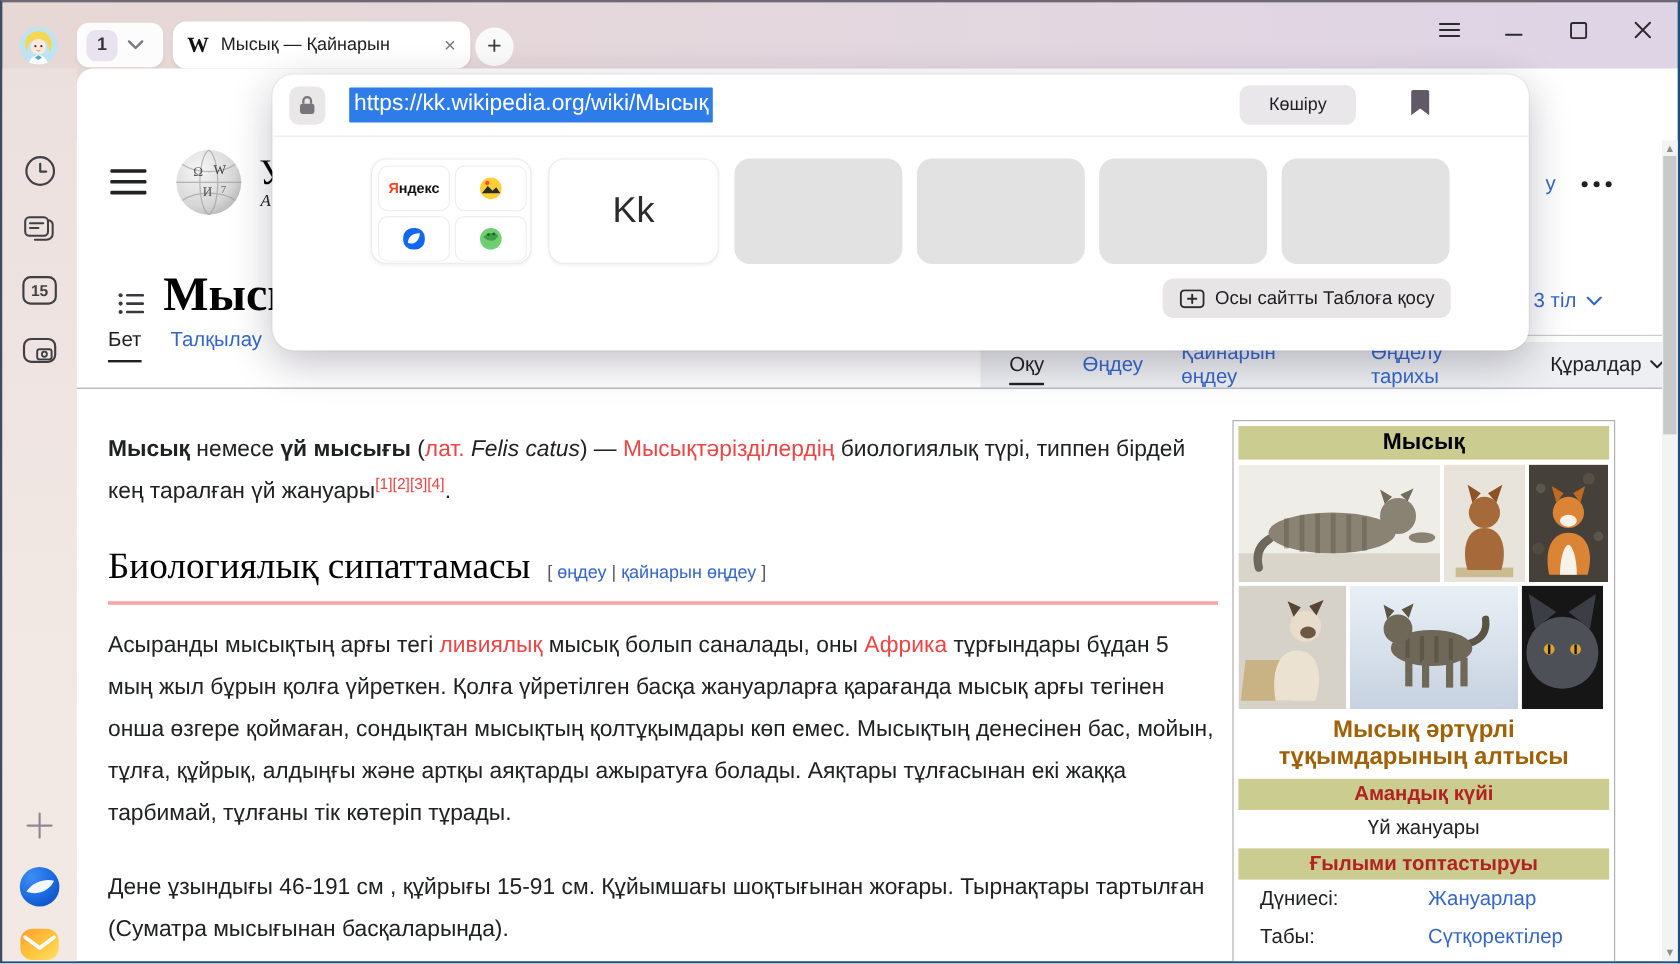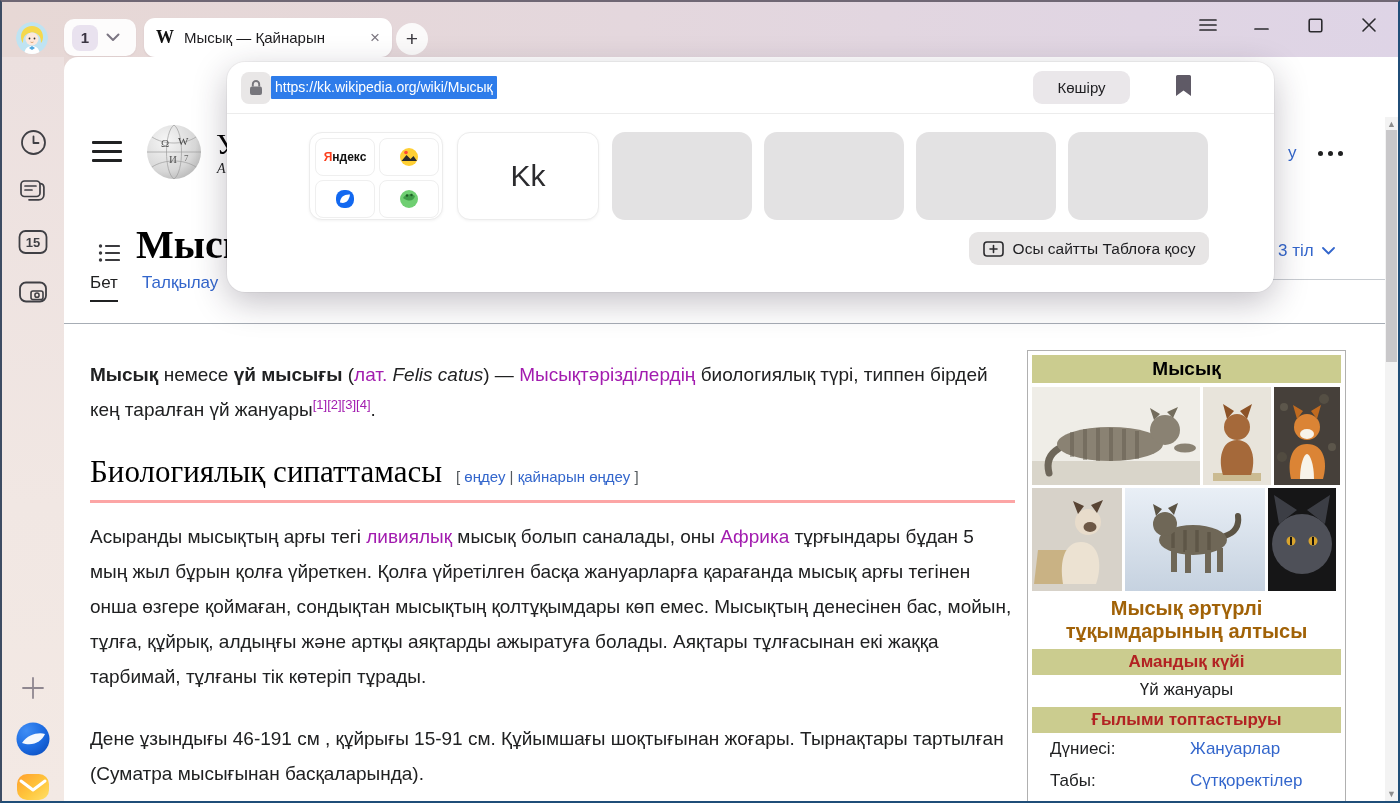--- a/index.html
+++ b/index.html
@@ -67,21 +67,21 @@
   .tabs-right .t.active::after { content:""; position:absolute; left:0; right:0; bottom:-7px; height:2px; background:#202122; }
   .tabs-right .t.tools { color:#202122; display:flex; align-items:center; gap:7px; }
 
   
   .article { position:absolute; left:26px; top:240px; width:925px; font-size:19px; line-height:35px; color:#202122; }
   .article p { margin:0 0 27px; }
   .article h2 { font-family:"Liberation Serif",serif; font-weight:400; font-size:31px; color:#000;
     border-bottom:3px solid #fca5a5; padding-bottom:6px; margin:6px 0 16px; }
   .editsection { font-family:"Liberation Sans",sans-serif; font-size:15px; color:#54595d; margin-left:14px; }
   .editsection .el { color:#3366cc; }
-  .wlink { color:#a21caf; }
+  .wlink { color:#ef4444; }
   sup.wlink { font-size:13px; line-height:0; }
 
   
   .infobox { position:absolute; left:963px; top:233px; width:319px; background:#fff; border:1px solid #b0b0b0; padding:4px; font-size:16px; }
   .ib-title { background:#cbcc8f; text-align:center; font-weight:700; font-size:19px; color:#000; padding:3px 0; }
   .ib-grid { margin-top:4px; }
   .ib-row { display:flex; gap:3px; margin-bottom:3px; }
   .ib-cell { position:relative; overflow:hidden; }
   .ib-cell svg { display:block; width:100%; height:100%; }
   .ib-caption { text-align:center; font-size:20px; padding:3px 0 6px; color:#a16207;font-weight:bold; }
@@ -95,21 +95,21 @@
   .scrollbar { position:absolute; left:1383px; top:115px; width:13px; height:684px; background:#f3f3f3; z-index:3; }
   .scroll-thumb { position:absolute; left:1px; top:13px; width:11px; height:232px; background:#c9c8ca; }
   .arr { position:absolute; left:0; width:13px; text-align:center; font-size:9px; color:#8e8e8e; }
 
   
   .popup { position:absolute; left:225px; top:60px; width:1047px; height:230px; background:#fff; border-radius:18px;
     box-shadow:0 10px 34px rgba(40,30,50,.28), 0 0 0 1px rgba(0,0,0,.04); z-index:10; }
   .addr-row { position:absolute; left:0; top:0; width:100%; height:52px; border-bottom:1px solid #ececec;
     display:flex; align-items:center; padding:0 14px; }
   .lockbox { width:30px; height:32px; background:#e9e7e7; border-radius:8px; display:flex; align-items:center; justify-content:center; }
-  .urlsel { margin-left:0; background:#2e7cea; color:#fff; font-size:14px; padding:3px 4px 4px; border-radius:1px; }
+  .urlsel { margin-left:20px; background:#2e7cea; color:#fff; font-size:19px; padding:3px 4px 4px; border-radius:1px; }
   .copybtn { position:absolute; right:144px; top:9px; width:97px; height:33px; background:#eae7ea; border-radius:9px;
     display:flex; align-items:center; justify-content:center; font-size:15px; color:#1f1f22; }
   .bkm { position:absolute; right:82px; top:12px; }
   .tiles { position:absolute; left:0; top:70px; width:100%; height:90px; }
   .tile { position:absolute; top:0; height:88px; border-radius:13px; }
   .tile.framed { background:#fff; border:1px solid #ececec; box-shadow:0 1px 3px rgba(0,0,0,.05); }
   .tile.blank { background:#e3e2e3; }
   .minigrid { display:grid; grid-template-columns:60px 60px; grid-template-rows:38px 38px; gap:4px; padding:5px; }
   .mini { border:1px solid #efefef; border-radius:8px; display:flex; align-items:center; justify-content:center; background:#fff; }
   .ylogo { font-size:12px; font-weight:700; color:#111; }
@@ -316,20 +316,32 @@
       <span>3 тіл</span>
       <svg width="13" height="8" viewBox="0 0 13 8">
           <path d="M1 1l5.5 5.5L12 1" stroke="#3366cc" stroke-width="1.8" fill="none" stroke-linecap="round" stroke-linejoin="round"></path>
         </svg>
     </div>
     <div class="hdr-line"></div>
 
     <span class="tab-left active" style="left:26px;">Бет</span>
     <span class="tab-left link" style="left:78px;">Талқылау</span>
 
+    <div class="tabs-right">
+      <span class="t active">Оқу</span>
+      <span class="t">Өңдеу</span>
+      <span class="t">Қайнарын өңдеу</span>
+      <span class="t">Өңделу тарихы</span>
+      <span class="t tools">
+        <span>Құралдар</span>
+        <svg width="12" height="8" viewBox="0 0 12 8">
+            <path d="M1 1l5 5 5-5" stroke="#202122" stroke-width="1.6" fill="none" stroke-linecap="round" stroke-linejoin="round"></path>
+          </svg>
+      </span>
+    </div>
     <div class="tabs-line"></div>
 
     <div class="article">
       <p><span style="font-weight: 700;">Мысық</span><span> немесе </span><span style="font-weight: 700;">үй мысығы</span><span> (</span><span class="wlink">лат.</span><span> </span><span style="font-style: italic;">Felis catus</span><span>) — </span><span class="wlink">Мысықтәрізділердің</span><span> биологиялық түрі, типпен бірдей кең таралған үй жануары</span><sup class="wlink">[1]</sup><sup class="wlink">[2]</sup><sup class="wlink">[3]</sup><sup class="wlink">[4]</sup><span>.</span></p>
       <h2>
         <span>Биологиялық сипаттамасы</span><span class="editsection"><span>[</span> <span class="el">өңдеу</span> <span>|</span> <span class="el">қайнарын өңдеу</span> <span>]</span></span>
       </h2>
       <p><span>Асыранды мысықтың арғы тегі </span><span class="wlink">ливиялық</span><span> мысық болып саналады, оны </span><span class="wlink">Африка</span><span> тұрғындары бұдан 5 мың жыл бұрын қолға үйреткен. Қолға үйретілген басқа жануарларға қарағанда мысық арғы тегінен онша өзгере қоймаған, сондықтан мысықтың қолтұқымдары көп емес. Мысықтың денесінен бас, мойын, тұлға, құйрық, алдыңғы және артқы аяқтарды ажыратуға болады. Аяқтары тұлғасынан екі жаққа тарбимай, тұлғаны тік көтеріп тұрады.</span></p>
       <p>Дене ұзындығы 46-191 см , құйрығы 15-91 см. Құйымшағы шоқтығынан жоғары. Тырнақтары тартылған (Суматра мысығынан басқаларында).</p>
 

